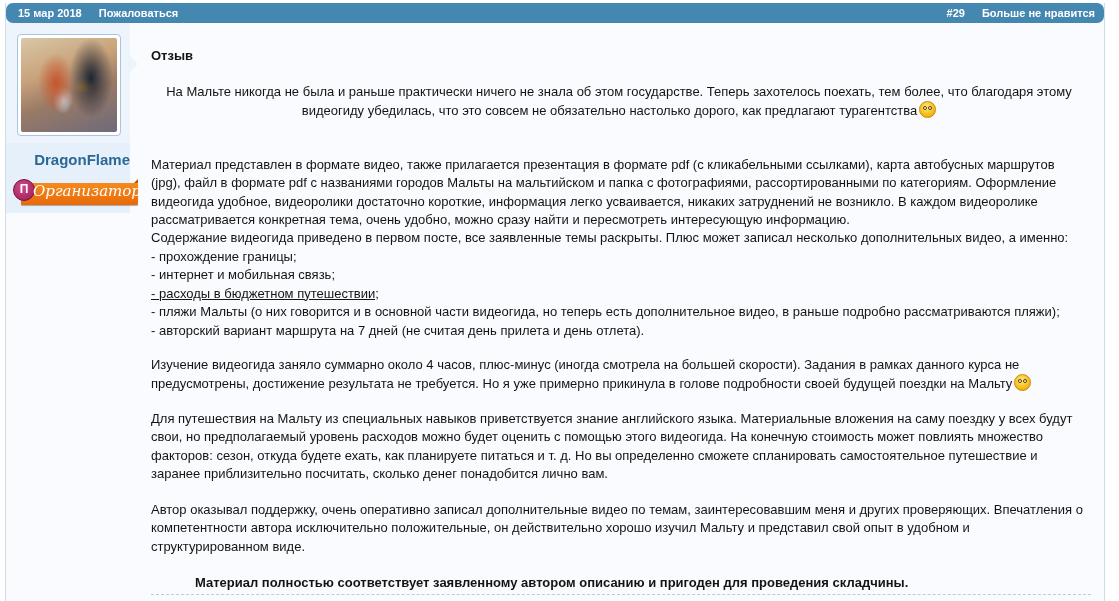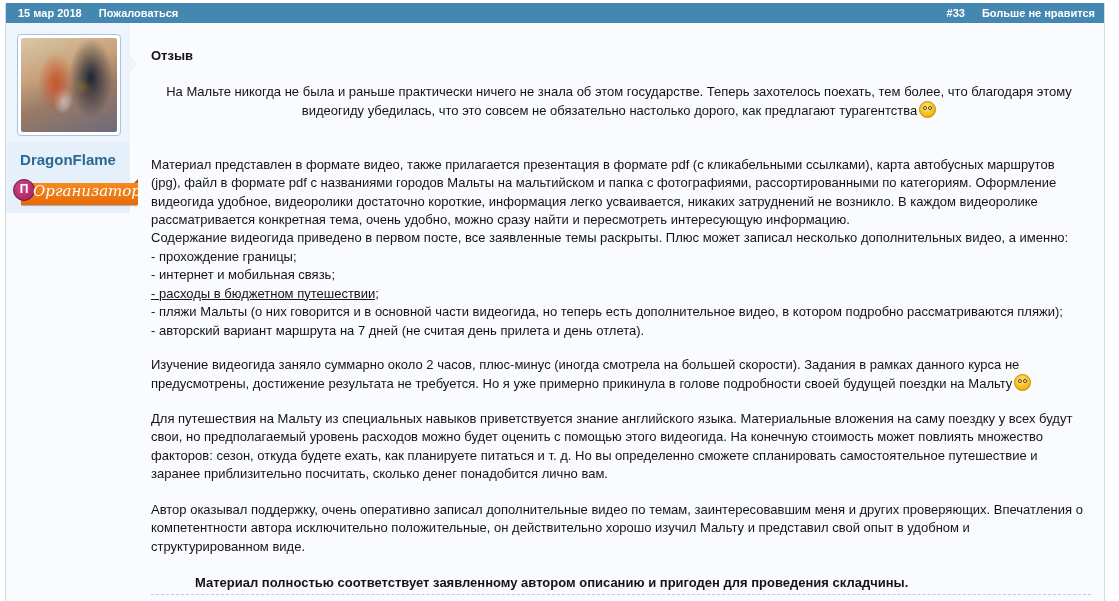--- a/index.html
+++ b/index.html
@@ -13,20 +13,21 @@
   .post {
     position:absolute; left:5px; top:3px; width:1098px; height:640px;
     border:1px solid #d2dbe6; border-top:none;
     background:#fafbfe;
   }
   .post-header {
     position:absolute; left:0; top:0; right:0; height:20px;
     background:#4487b0;
     color:#ffffff; font-weight:bold; font-size:11px;
     line-height:20px;
+    border-radius:7px;
   }
   .hdr-left { position:absolute; left:12px; top:0; }
   .hdr-right { position:absolute; right:9px; top:0; }
   .hdr-item { display:inline-block; margin-right:14px; cursor:pointer; }
   .hdr-right .hdr-item { margin-right:0; margin-left:14px; }
 
   .user-col {
     position:absolute; left:0; top:20px; width:124px; height:190px;
     background:#e6f0fa;
   }
@@ -47,21 +48,21 @@
       radial-gradient(ellipse 10px 8px at 64px 48px, #e8b030 0%, rgba(232,176,48,0) 100%),
       radial-gradient(ellipse 10px 14px at 42px 62px, #c9d8e0 0%, rgba(201,216,224,0) 100%),
       linear-gradient(160deg, #d9c8a8 0%, #c8a27a 35%, #9a7a66 60%, #6d6a7a 100%);
   }
   .arrow {
     position:absolute; left:124px; top:33px; width:0; height:0;
     border-top:8px solid transparent; border-bottom:8px solid transparent;
     border-left:8px solid #eef4fb;
   }
   .username {
-    position:absolute; left:0; top:128px; width:124px; text-align:center;
+    position:absolute; left:0; top:128px; width:124px; text-align:right;
     font-weight:bold; font-size:15px; color:#2b6896; cursor:pointer;
   }
   .badge {
     position:absolute; left:9px; top:156px; width:123px; height:27px;
   }
   .badge-bar {
     position:absolute; left:6px; top:4px; width:117px; height:22px;
     background:linear-gradient(#f58a1e, #e86a08);
     border-radius:1px;
     box-shadow:0 1px 1px rgba(0,0,0,0.3);
@@ -111,21 +112,21 @@
 </head>
 <body>
 
 <div class="post">
   <div class="post-header">
     <div class="hdr-left">
       <span class="hdr-item">15 мар 2018</span>
       <span class="hdr-item">Пожаловаться</span>
     </div>
     <div class="hdr-right">
-      <span class="hdr-item">#33</span>
+      <span class="hdr-item">#29</span>
       <span class="hdr-item">Больше не нравится</span>
     </div>
   </div>
 
   <div class="user-col">
     <div class="user-top">
       <div class="avatar-frame">
         <div class="avatar"></div>
       </div>
     </div>
@@ -144,24 +145,24 @@
   <p class="title">Отзыв</p>
 
   <p class="para" style="top:63px;text-align:center;"><span>На Мальте никогда не была и раньше практически ничего не знала об этом государстве. Теперь захотелось поехать, тем более, что благодаря этому видеогиду убедилась, что это совсем не обязательно настолько дорого, как предлагают турагентства</span><span class="smiley"></span></p>
 
   <p class="para" style="top:136px;">Материал представлен в формате видео, также прилагается презентация в формате pdf (с кликабельными ссылками), карта автобусных маршрутов (jpg), файл в формате pdf с названиями городов Мальты на мальтийском и папка с фотографиями, рассортированными по категориям. Оформление видеогида удобное, видеоролики достаточно короткие, информация легко усваивается, никаких затруднений не возникло. В каждом видеоролике рассматривается конкретная тема, очень удобно, можно сразу найти и пересмотреть интересующую информацию.</p>
 
   <p class="para" style="top:209px;">Содержание видеогида приведено в первом посте, все заявленные темы раскрыты. Плюс может записал несколько дополнительных видео, а именно:</p>
   <p class="para" style="top:227.5px;">- прохождение границы;</p>
   <p class="para" style="top:246px;">- интернет и мобильная связь;</p>
   <p class="para" style="top:264.5px;text-decoration:underline;">- расходы в бюджетном путешествии;</p>
-  <p class="para" style="top:283px;">- пляжи Мальты (о них говорится и в основной части видеогида, но теперь есть дополнительное видео, в котором подробно рассматриваются пляжи);</p>
+  <p class="para" style="top:283px;">- пляжи Мальты (о них говорится и в основной части видеогида, но теперь есть дополнительное видео, в раньше подробно рассматриваются пляжи);</p>
   <p class="para" style="top:301.5px;">- авторский вариант маршрута на 7 дней (не считая день прилета и день отлета).</p>
 
-  <p class="para" style="top:336px;"><span>Изучение видеогида заняло суммарно около 2 часов, плюс-минус (иногда смотрела на большей скорости). Задания в рамках данного курса не предусмотрены, достижение результата не требуется. Но я уже примерно прикинула в голове подробности своей будущей поездки на Мальту</span><span class="smiley"></span></p>
+  <p class="para" style="top:336px;"><span>Изучение видеогида заняло суммарно около 4 часов, плюс-минус (иногда смотрела на большей скорости). Задания в рамках данного курса не предусмотрены, достижение результата не требуется. Но я уже примерно прикинула в голове подробности своей будущей поездки на Мальту</span><span class="smiley"></span></p>
 
   <p class="para" style="top:390px;">Для путешествия на Мальту из специальных навыков приветствуется знание английского языка. Материальные вложения на саму поездку у всех будут свои, но предполагаемый уровень расходов можно будет оценить с помощью этого видеогида. На конечную стоимость может повлиять множество факторов: сезон, откуда будете ехать, как планируете питаться и т. д. Но вы определенно сможете спланировать самостоятельное путешествие и заранее приблизительно посчитать, сколько денег понадобится лично вам.</p>
 
   <p class="para" style="top:481px;">Автор оказывал поддержку, очень оперативно записал дополнительные видео по темам, заинтересовавшим меня и других проверяющих. Впечатления о компетентности автора исключительно положительные, он действительно хорошо изучил Мальту и представил свой опыт в удобном и структурированном виде.</p>
 
   <p class="para bold" style="top:554px;">Материал полностью соответствует заявленному автором описанию и пригоден для проведения складчины.</p>
 </div>
 <div class="dashed"></div>
 
 </body></html>

